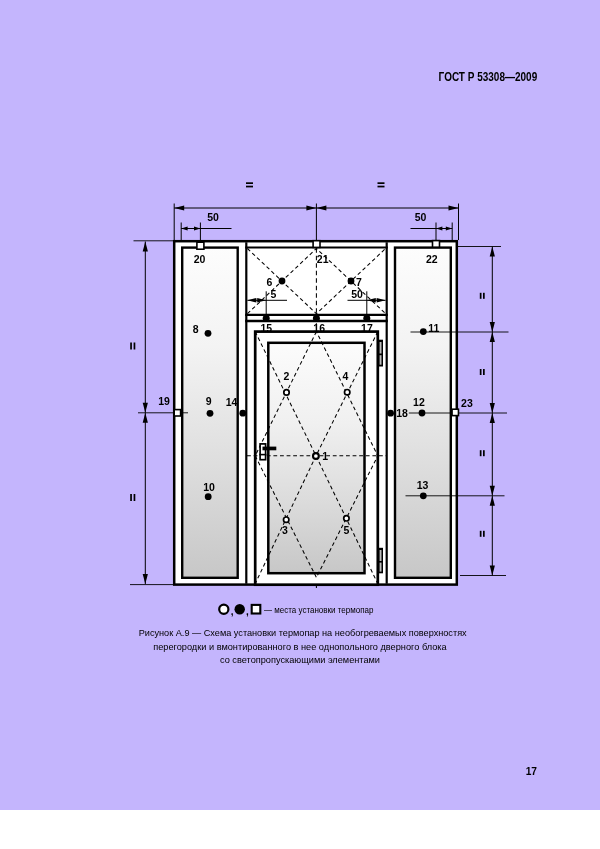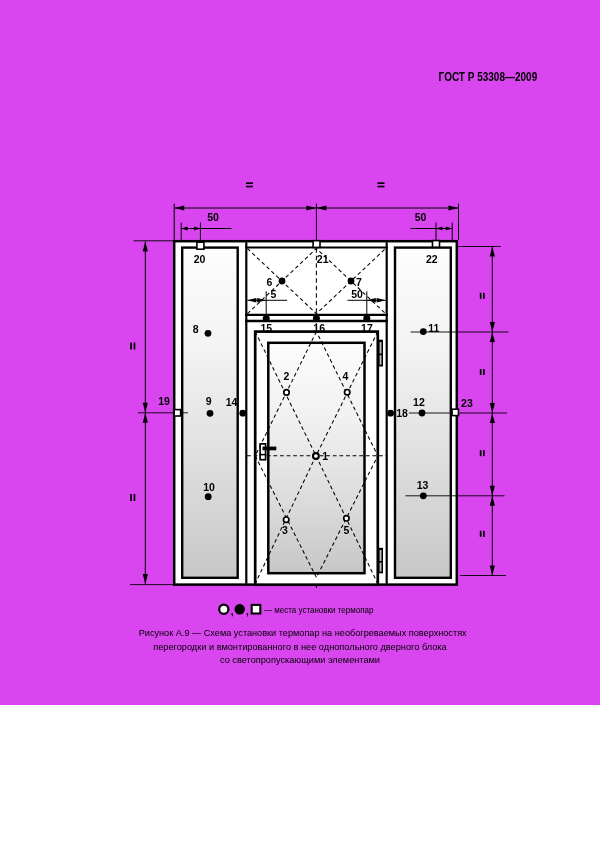--- a/index.html
+++ b/index.html
@@ -1,16 +1,16 @@
 <!DOCTYPE html>
 <html><head>
 <meta charset="utf-8">
 <style>
   html,body{margin:0;padding:0;background:#fff;}
-  .page{position:relative;width:600px;height:705px;background:#d946ef;font-family:"Liberation Sans",sans-serif;}
+  .page{position:relative;width:600px;height:810px;background:#c4b5fd;font-family:"Liberation Sans",sans-serif;}
   svg{position:absolute;left:0;top:0;}
   text{font-family:"Liberation Sans",sans-serif;fill:#000;}
   .num{font-weight:bold;font-size:10.5px;}
   .cap{font-size:9.6px;}
 </style>
 </head>
 <body>
 <div class="page">
 <svg width="600" height="849" viewBox="0 0 600 849">
 <defs>

